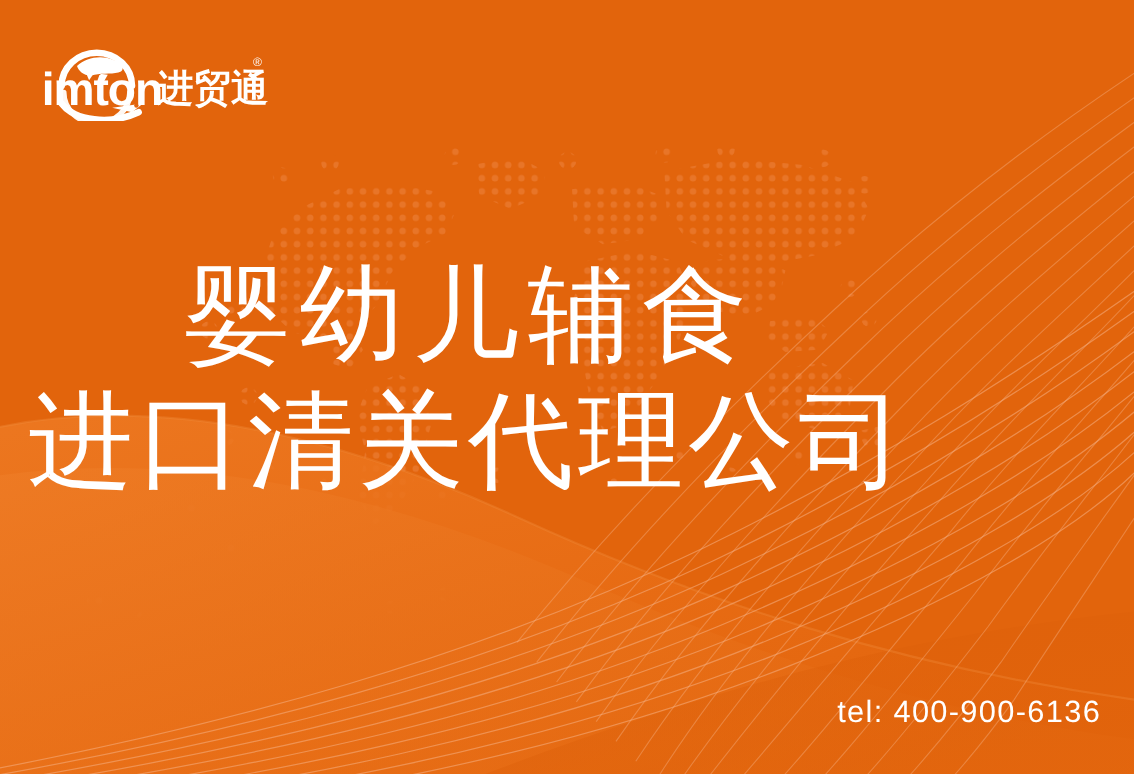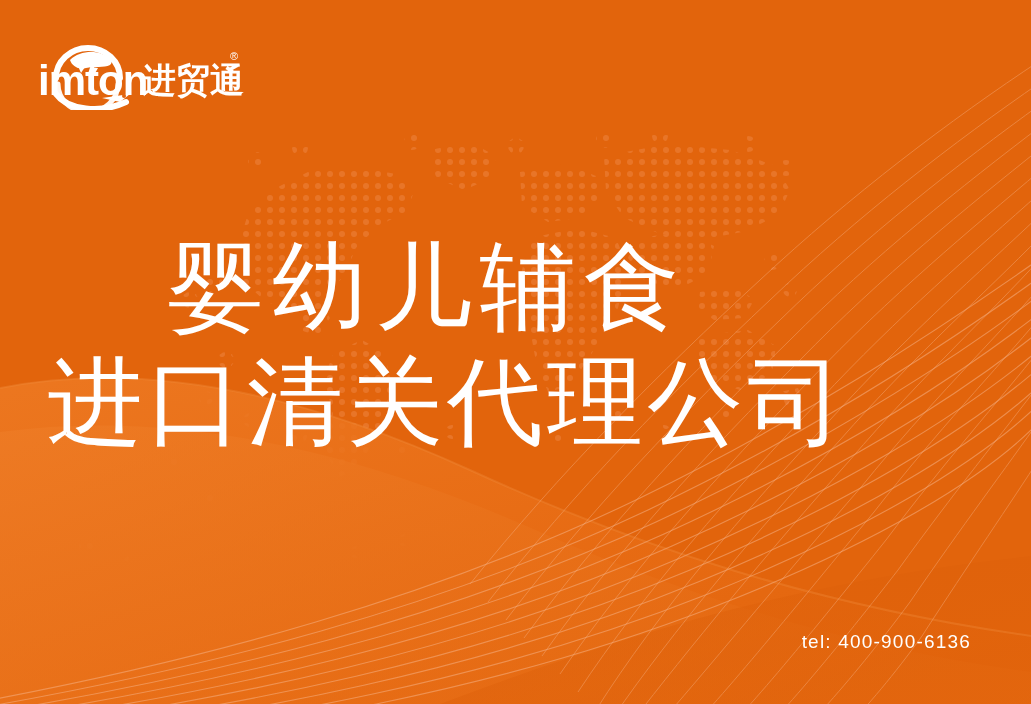--- a/index.html
+++ b/index.html
@@ -65,31 +65,30 @@
     font-size: 96px;
     line-height: 118px;
     letter-spacing: 8px;
     text-indent: 8px;
   }
   #hl-line-2 {
     font-size: 96px;
     line-height: 112px;
     letter-spacing: 4px;
     text-indent: 4px;
-    text-align: right;
   }
 
   
   #phone {
     position: absolute;
-    right: 60px;
+    right: 30px;
     top: 631px;
     z-index: 10;
     color: #ffffff;
-    font-size: 19px;
+    font-size: 28px;
     letter-spacing: 1.2px;
     white-space: nowrap;
     text-align: center;
   }
 </style>
 </head>
 <body>
 
 <div id="banner">
 

